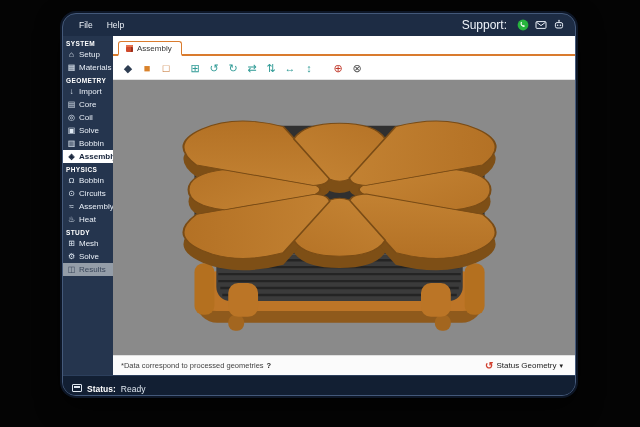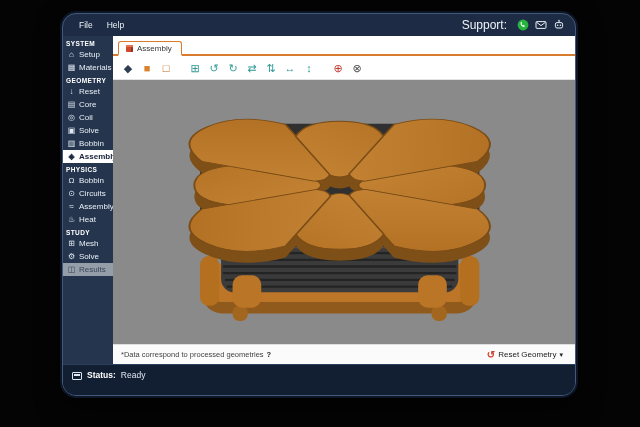--- a/index.html
+++ b/index.html
@@ -40,21 +40,21 @@
   .viewport svg{position:absolute;inset:0;width:100%;height:100%;}
   
   .vfooter{height:20px;background:#fbfbfb;border-top:1px solid #e0e0e0;display:flex;align-items:center;padding:0 8px;font-size:7.5px;color:#333;flex:0 0 auto;}
   .vfooter .note{color:#444;}
   .vfooter .help{font-weight:bold;color:#222;padding:0 3px;cursor:default;}
   .reset-btn{display:flex;align-items:center;gap:3px;cursor:default;padding:1px 4px;border-radius:3px;}
   .reset-ic{color:#d1402f;font-weight:bold;font-size:10px;line-height:10px;}
   .reset-lb{font-size:8px;color:#222;}
   .caret{font-size:7px;color:#222;}
   
-  .statusbar{height:20px;background:#121f33;border-top:1px solid #2c3f5c;display:flex;align-items:flex-end;gap:5px;padding:15px 9px;flex:0 0 auto;}
+  .statusbar{height:20px;background:#121f33;border-top:1px solid #2c3f5c;display:flex;align-items:flex-start;gap:5px;padding:8px 9px;flex:0 0 auto;}
   .status-ic{width:10px;height:8px;border:1px solid #dfe7f0;border-radius:1px;position:relative;}
   .status-ic:after{content:"";position:absolute;left:1px;right:1px;top:1px;height:2px;background:#dfe7f0;}
   .status-lb{color:#ffffff;font-size:8.5px;font-weight:bold;}
   .status-val{color:#dfe7f0;font-size:8.5px;}
 </style>
 </head>
 <body>
 
 <div class="stage">
   <div class="window">
@@ -94,21 +94,21 @@
             <span class="sb-ic">⌂</span>
             <span class="sb-lb">Setup</span>
           </div>
           <div class="sb-item">
             <span class="sb-ic">▦</span>
             <span class="sb-lb">Materials</span>
           </div>
           <div class="sb-header">GEOMETRY</div>
           <div class="sb-item">
             <span class="sb-ic">↓</span>
-            <span class="sb-lb">Reset</span>
+            <span class="sb-lb">Import</span>
           </div>
           <div class="sb-item">
             <span class="sb-ic">▤</span>
             <span class="sb-lb">Core</span>
           </div>
           <div class="sb-item">
             <span class="sb-ic">◎</span>
             <span class="sb-lb">Coil</span>
           </div>
           <div class="sb-item">
@@ -248,21 +248,21 @@
             </g>
           </svg>
         </div>
 
         <div class="vfooter">
           <span class="note">*Data correspond to processed geometries</span>
           <span class="help">?</span>
           <span class="spacer"></span>
           <span class="reset-btn">
             <span class="reset-ic">↺</span>
-            <span class="reset-lb">Reset Geometry</span>
+            <span class="reset-lb">Status Geometry</span>
             <span class="caret">▾</span>
           </span>
         </div>
       </div>
     </div>
 
     <div class="statusbar">
       <span class="status-ic"></span>
       <span class="status-lb">Status:</span>
       <span class="status-val">Ready</span>

